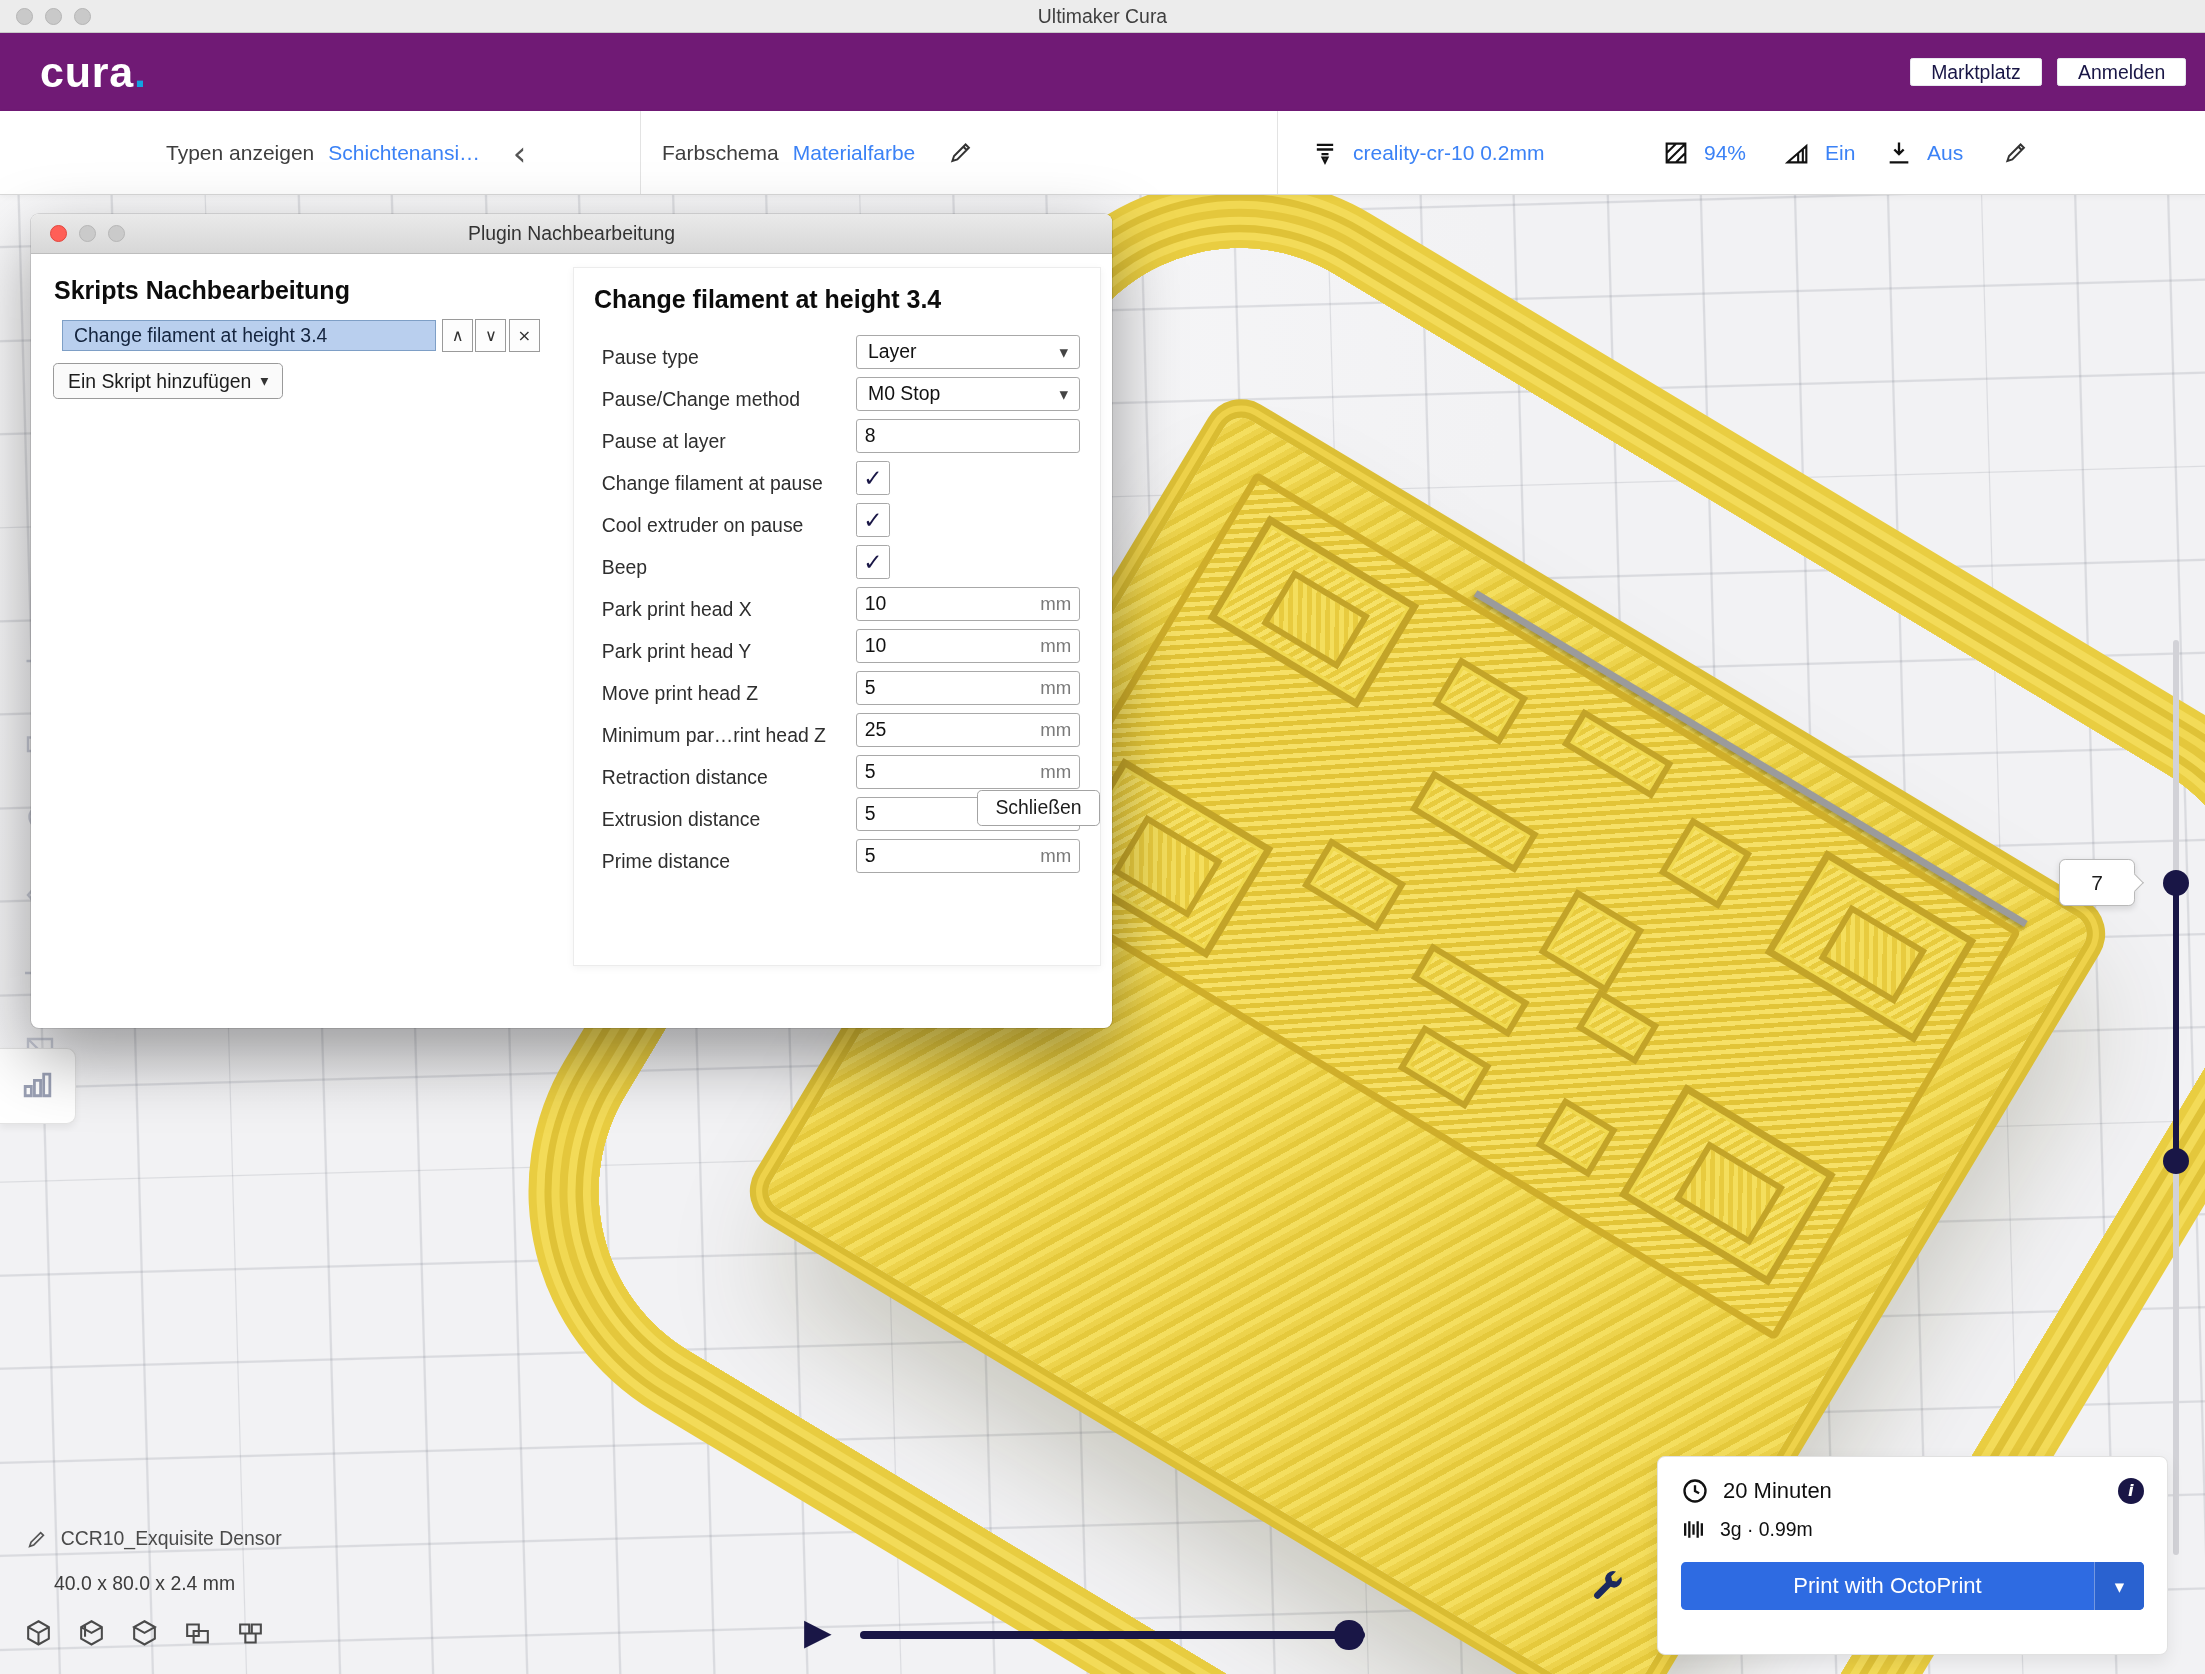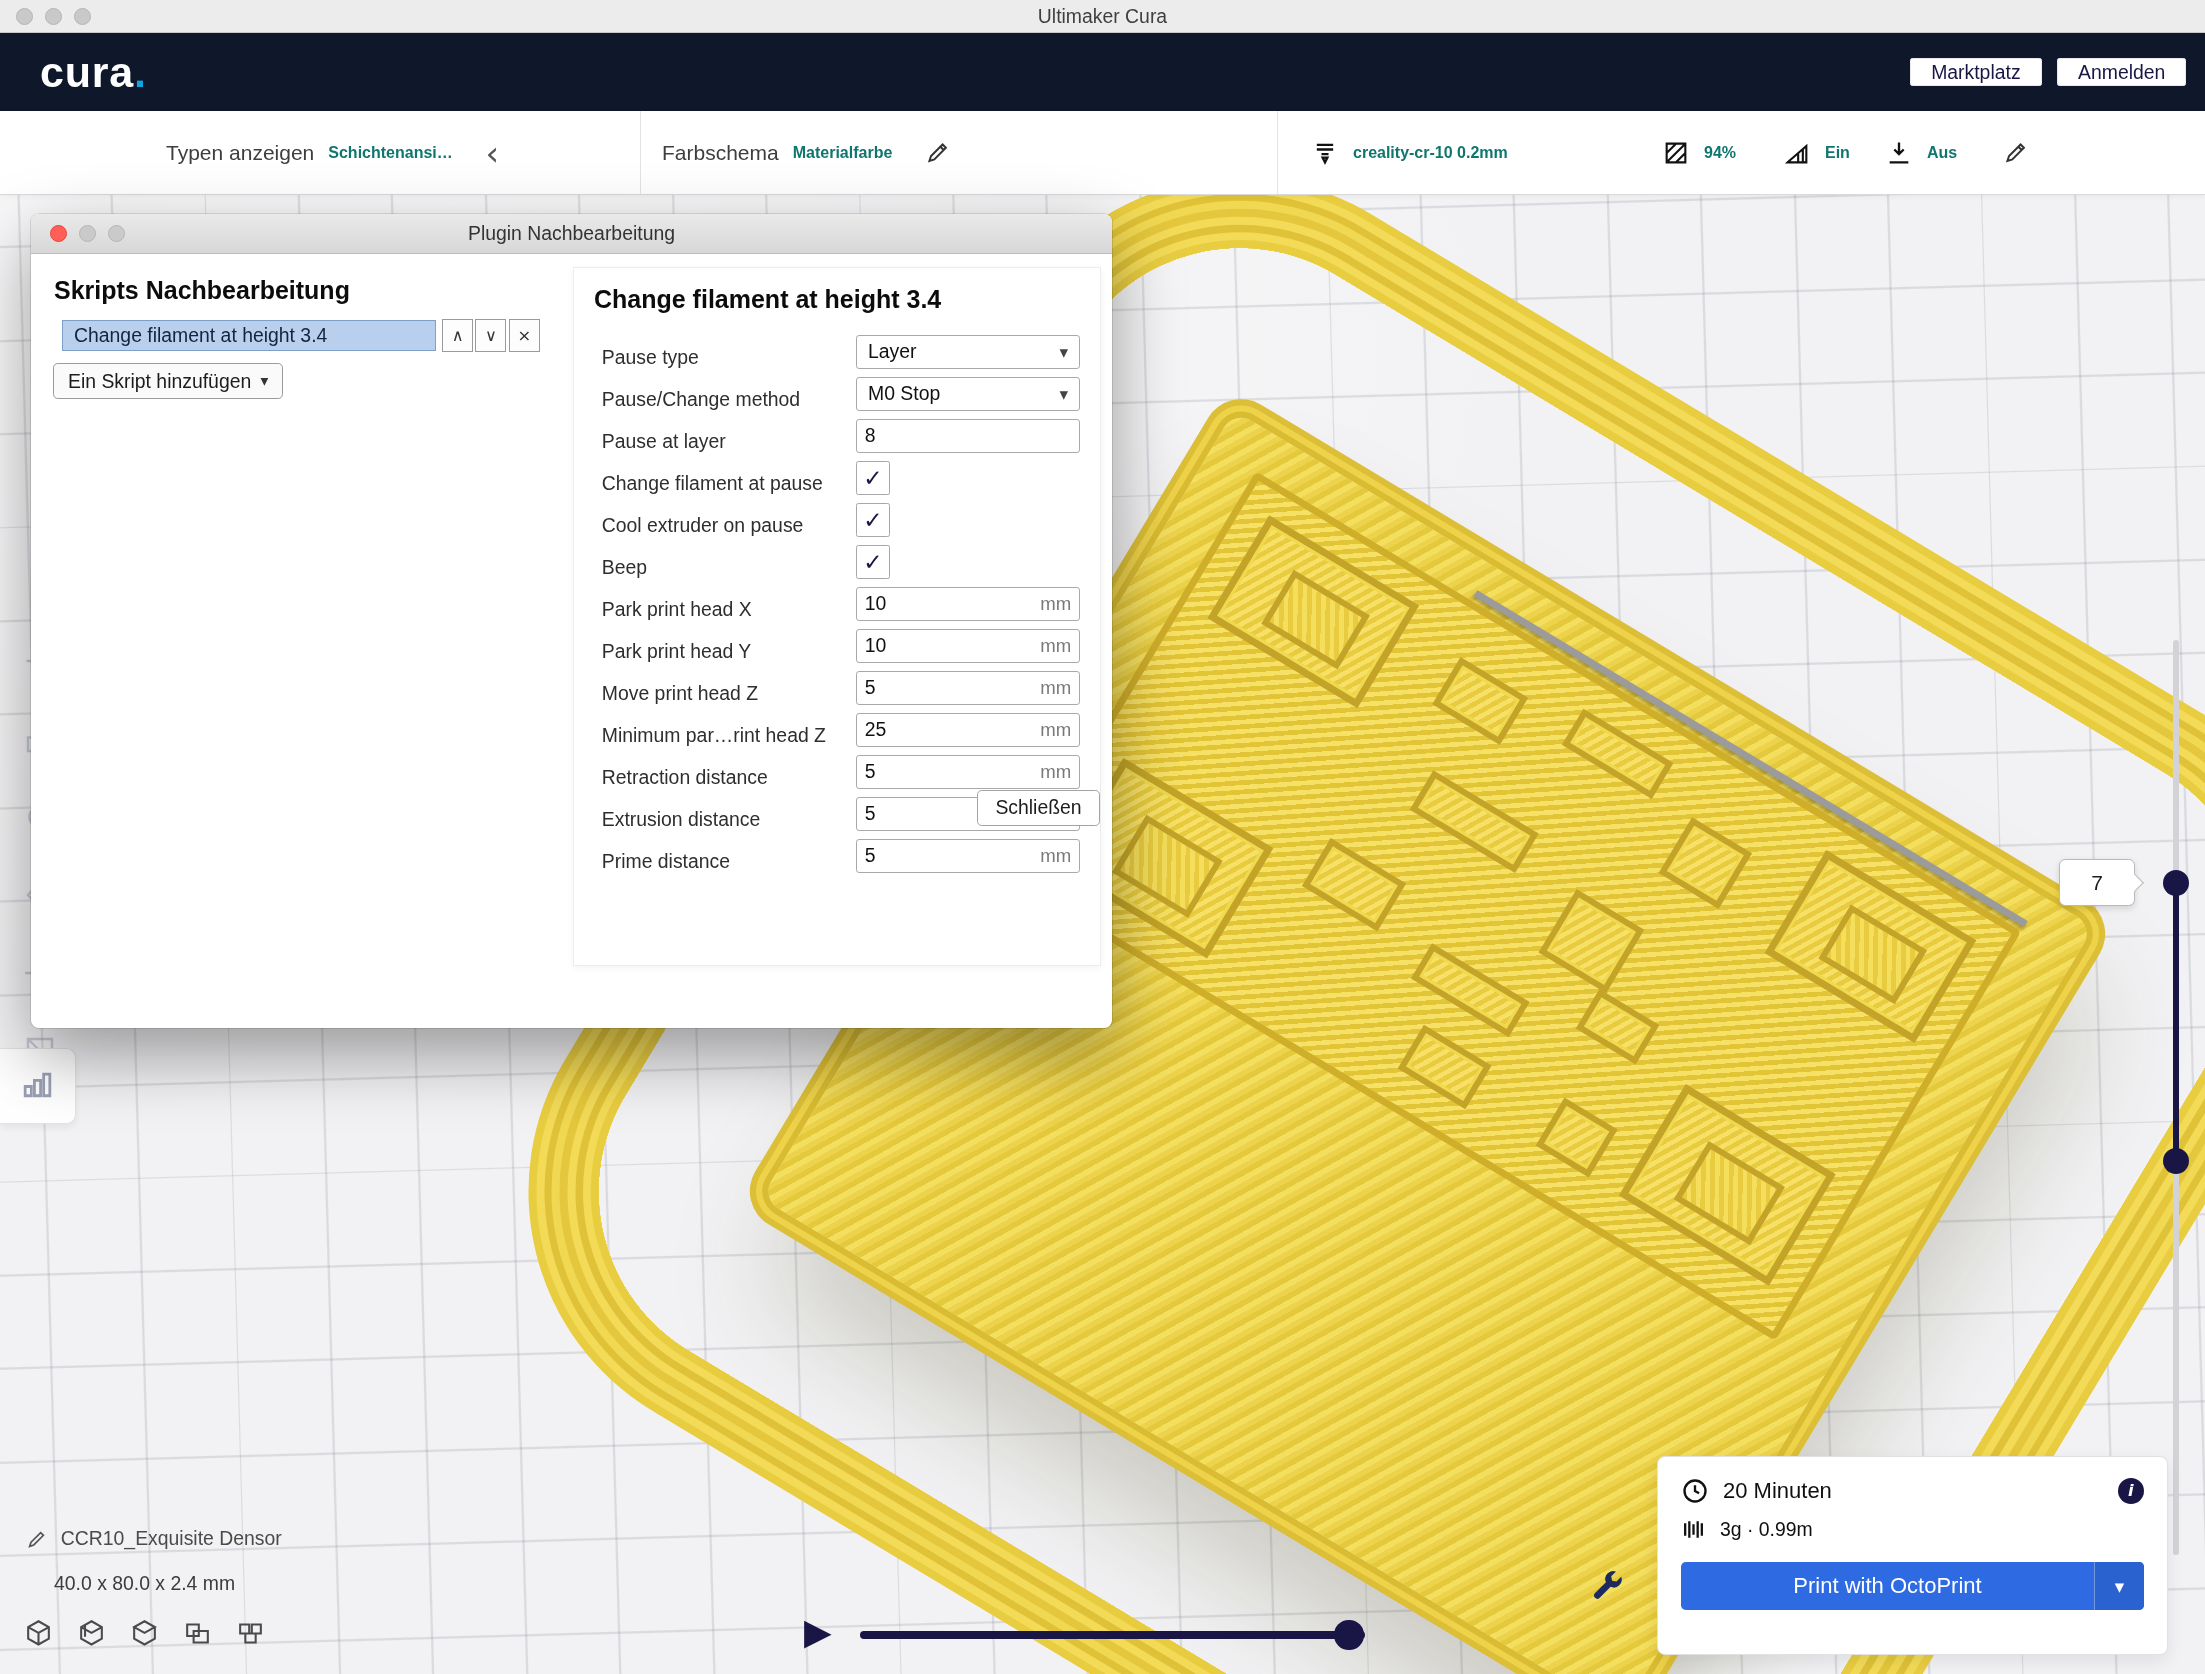--- a/index.html
+++ b/index.html
@@ -9,38 +9,38 @@
   .glyph{font-family:"DejaVu Sans","Liberation Sans",sans-serif}
 
   
   .mac-titlebar{position:absolute;top:0;left:0;width:100%;height:33px;background:#ececec;
     border-bottom:0.8px solid #c9c9c9;display:flex;align-items:center;justify-content:center;z-index:30}
   .traffic{position:absolute;left:15.5px;top:0;height:100%;display:flex;align-items:center;gap:12.4px}
   .tdot{width:17px;height:17px;border-radius:50%;background:#c9c9c9;border:0.8px solid #b5b5b5}
   .mac-title{font-size:19.4px;color:#3f3f3f}
 
   
-  .navbar{position:absolute;top:33px;left:0;width:100%;height:78px;background:#0f172a;z-index:30}
+  .navbar{position:absolute;top:33px;left:0;width:100%;height:78px;background:#701a75;z-index:30}
   .logo{position:absolute;left:40px;top:0;height:100%;display:flex;align-items:center;
         font-size:43px;font-weight:bold;color:#fff;letter-spacing:0.8px}
   .logo .dot{color:#12a3e2}
   .tabs{position:absolute;left:50%;transform:translateX(-50%);height:100%;display:flex}
   .tab{display:flex;align-items:center;padding:0 33px;color:#fff;font-weight:bold;
        font-size:22.5px;letter-spacing:0.5px;cursor:default}
   .tab.active{background:#fff;color:#191646}
   .nav-buttons{position:absolute;right:18.6px;top:0;height:100%;display:flex;align-items:center;gap:15.5px}
   .nav-btn{height:28px;padding:0 20px;background:#fff;color:#191646;font-size:19.4px;
            border:0.8px solid #e8e8ef;border-radius:2.3px;display:flex;align-items:center}
 
   
   .toolbar{position:absolute;top:111px;left:0;width:100%;height:84px;background:#fff;
            border-bottom:0.8px solid #d9d9d9;z-index:30;box-shadow:0 2.3px 6.2px rgba(0,0,0,.05)}
   .tb-item{position:absolute;top:0;height:100%;display:flex;align-items:center;gap:14px}
   .tb-label{font-size:21px;color:#3e3e3e}
-  .tb-value{font-size:16px;font-weight:bold;color:#0f766e}
+  .tb-value{font-size:21px;font-weight:normal;color:#3b82f6}
   .tb-chevron{font-size:34px;color:#555;margin-left:18.6px;line-height:1}
   .tb-div{position:absolute;top:0;width:0.8px;height:100%;background:#e3e3e3}
   .icon{display:inline-flex;align-items:center;justify-content:center}
   .icon svg{display:block}
 
   
   .scene{position:absolute;top:195px;left:0;width:2205px;height:1479px;overflow:hidden;z-index:1}
   .grid{position:absolute;inset:-12%;
     background:
       repeating-linear-gradient(0deg, transparent 0 87px, rgba(100,105,120,.17) 87px 89px),

